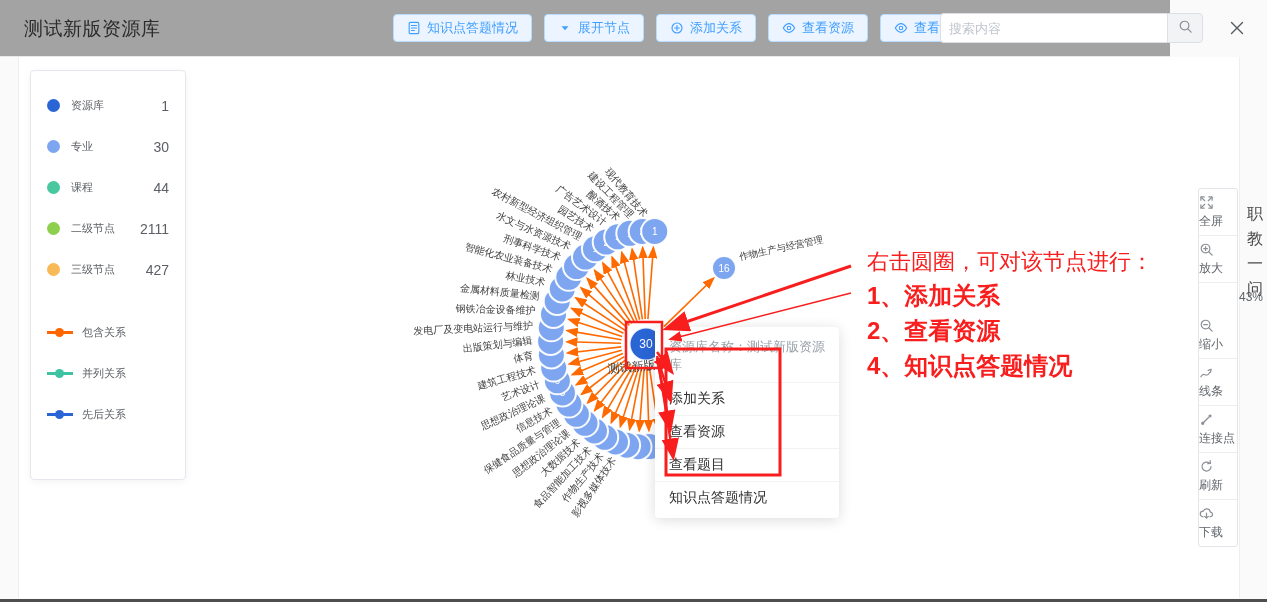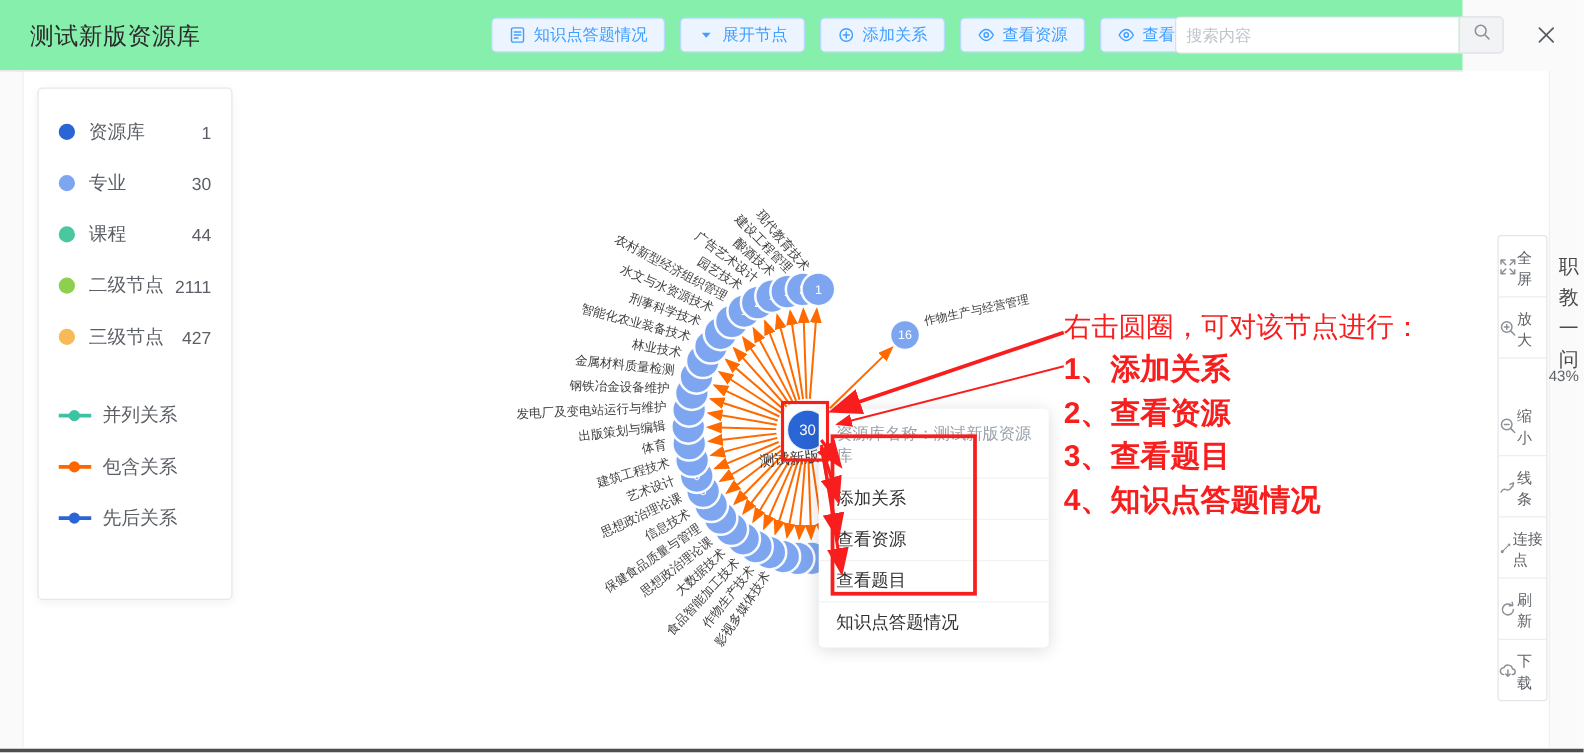--- a/index.html
+++ b/index.html
@@ -4,21 +4,21 @@
 <style>
   * { margin:0; padding:0; box-sizing:border-box; }
   html,body { width:1267px; height:602px; overflow:hidden; }
   body {
     font-family:"Liberation Sans","DejaVu Sans",sans-serif;
     background:#fafafa; position:relative; color:#333;
   }
   
   .header {
     position:absolute; left:0; top:0; width:1170px; height:57px;
-    background:#86efac; border-bottom:1px solid #e8e8e8; z-index:10;
+    background:#a3a3a3; border-bottom:1px solid #e8e8e8; z-index:10;
   }
   .title {
     position:absolute; left:24px; top:16px; font-size:19px; color:#2b2b2b;
     font-weight:500; letter-spacing:.5px;
   }
   .hbtns { position:absolute; left:393px; top:14px; display:flex; gap:12px; }
   .hbtn {
     display:inline-flex; align-items:center; gap:6px; height:28px;
     padding:0 13px; background:#ecf5ff; border:1px solid #b9dbff;
     border-radius:4px; color:#409eff; font-size:13px; cursor:pointer;
@@ -49,21 +49,21 @@
   .graph-svg, .overlay-svg { position:absolute; left:0; top:0; z-index:1; pointer-events:none; }
   .overlay-svg { z-index:6; }
   
   .legend {
     position:absolute; left:30px; top:70px; width:156px; height:410px;
     background:#fff; border:1px solid #e4e7ed; border-radius:4px;
     box-shadow:0 2px 8px rgba(0,0,0,.05); z-index:3; padding:14px 16px 10px 16px;
   }
   .lg-row { display:flex; align-items:center; height:41px; cursor:pointer; }
   .lg-dot { width:13px; height:13px; border-radius:50%; margin-right:11px; flex:none; }
-  .lg-label { font-size:15px; color:#5c6066; flex:1; }
+  .lg-label { font-size:11px; color:#5c6066; flex:1; }
   .lg-count { font-size:14px; color:#5c6066; }
   .lg-gap { height:22px; }
   .lg-line { width:26px; height:2.5px; position:relative; margin-right:9px; flex:none; }
   .lg-line i { position:absolute; left:8px; top:-3.4px; width:9px; height:9px; border-radius:50%; display:block; }
   
   .ctx-menu {
     position:absolute; left:655px; top:327px; width:184px; z-index:4;
     background:#fff; border-radius:4px; box-shadow:0 2px 14px rgba(0,0,0,.14);
     padding-bottom:4px;
   }
@@ -72,21 +72,21 @@
   
   .annotation { position:absolute; left:851px; top:246px; z-index:7; }
   .anno-heading { font-size:22px; line-height:32px; font-weight:500; }
   .anno-item { font-size:24px; line-height:35px; font-weight:700; }
   
   .toolbar {
     position:absolute; left:1198px; top:188px; width:40px; background:#fff;
     border:1px solid #e2e5e9; border-radius:3px; z-index:8;
   }
   .tb-item {
-    display:flex; flex-direction:row; align-items:center; padding:6px 0 5px 0;
+    display:flex; flex-direction:column; padding:6px 0 5px 0;
     border-bottom:1px solid #eceef1; cursor:pointer;
   }
   .tb-item:last-child { border-bottom:none; }
   .tb-item .tb-label { font-size:12px; color:#5f6368; margin-top:3px; }
   .tb-item.plain { background:#e9eaec; padding:7px 0;margin-left:40px; }
   .tb-item.plain .tb-label { margin-top:0; }
   
   .side-tab {
     position:absolute; left:1245px; top:205px; width:20px; z-index:8;
     display:flex; flex-direction:column; gap:7px; cursor:pointer;
@@ -277,30 +277,30 @@
       <span class="lg-label">二级节点</span>
       <span class="lg-count">2111</span>
     </div>
     <div class="lg-row">
       <span class="lg-dot" style="background:#f8b957"></span>
       <span class="lg-label">三级节点</span>
       <span class="lg-count">427</span>
     </div>
     <div class="lg-gap"></div>
     <div class="lg-row">
+      <span class="lg-line" style="background:#ff6600">
+        <i style="background:#ff6600"></i>
+      </span>
+      <span class="lg-label">包含关系</span>
+    </div>
+    <div class="lg-row">
       <span class="lg-line" style="background:#3ec3a2">
         <i style="background:#3ec3a2"></i>
       </span>
       <span class="lg-label">并列关系</span>
-    </div>
-    <div class="lg-row">
-      <span class="lg-line" style="background:#ff6600">
-        <i style="background:#ff6600"></i>
-      </span>
-      <span class="lg-label">包含关系</span>
     </div>
     <div class="lg-row">
       <span class="lg-line" style="background:#2a65d6">
         <i style="background:#2a65d6"></i>
       </span>
       <span class="lg-label">先后关系</span>
     </div>
   </div>
 
 <div class="ctx-menu">
@@ -322,25 +322,24 @@
     <rect x="626" y="322" width="36" height="46" fill="none" stroke="#f81e1e" stroke-width="2.5"></rect>
     <rect x="666" y="349" width="114" height="126" fill="none" stroke="#f81e1e" stroke-width="3"></rect>
     <line x1="851" y1="266" x2="668" y2="328" stroke="#f81e1e" stroke-width="3" marker-end="url(#rarrow)"></line>
     <line x1="851" y1="293" x2="671" y2="339" stroke="#f81e1e" stroke-width="1.5" marker-end="url(#rarrow)"></line>
     <line x1="657" y1="352" x2="671" y2="371" stroke="#f81e1e" stroke-width="2.5" marker-end="url(#rarrow)"></line>
     <line x1="657" y1="356" x2="670" y2="399" stroke="#f81e1e" stroke-width="2.5" marker-end="url(#rarrow)"></line>
     <line x1="657" y1="358" x2="670" y2="428" stroke="#f81e1e" stroke-width="2.5" marker-end="url(#rarrow)"></line>
     <line x1="658" y1="360" x2="673" y2="456" stroke="#f81e1e" stroke-width="2.5" marker-end="url(#rarrow)"></line>
   </svg>
 
-<div class="annotation" id="annotation" style="color: rgb(248, 30, 30);">
+<div class="annotation" id="annotation" style="color: rgb(248, 30, 30); margin-left: 16px;">
     <div class="anno-heading">右击圆圈，可对该节点进行：</div>
     <div class="anno-item">1、添加关系</div>
     <div class="anno-item">2、查看资源</div>
-    <div class="anno-item">3、查看题目</div>
     <div class="anno-item">4、知识点答题情况</div>
   </div>
 
 <div class="toolbar" id="toolbar">
     <div class="tb-item">
       <svg width="15" height="15" viewBox="0 0 16 16" fill="none" stroke="#8c9096" stroke-width="1.3" stroke-linecap="round" stroke-linejoin="round">
         <path d="M2 5.5V2h3.5M10.5 2H14v3.5M14 10.5V14h-3.5M5.5 14H2v-3.5"></path>
         <path d="M2.5 2.5l3.6 3.6M13.5 2.5L9.9 6.1M2.5 13.5l3.6-3.6M13.5 13.5L9.9 9.9"></path>
       </svg>
       <span class="tb-label">全屏</span>

